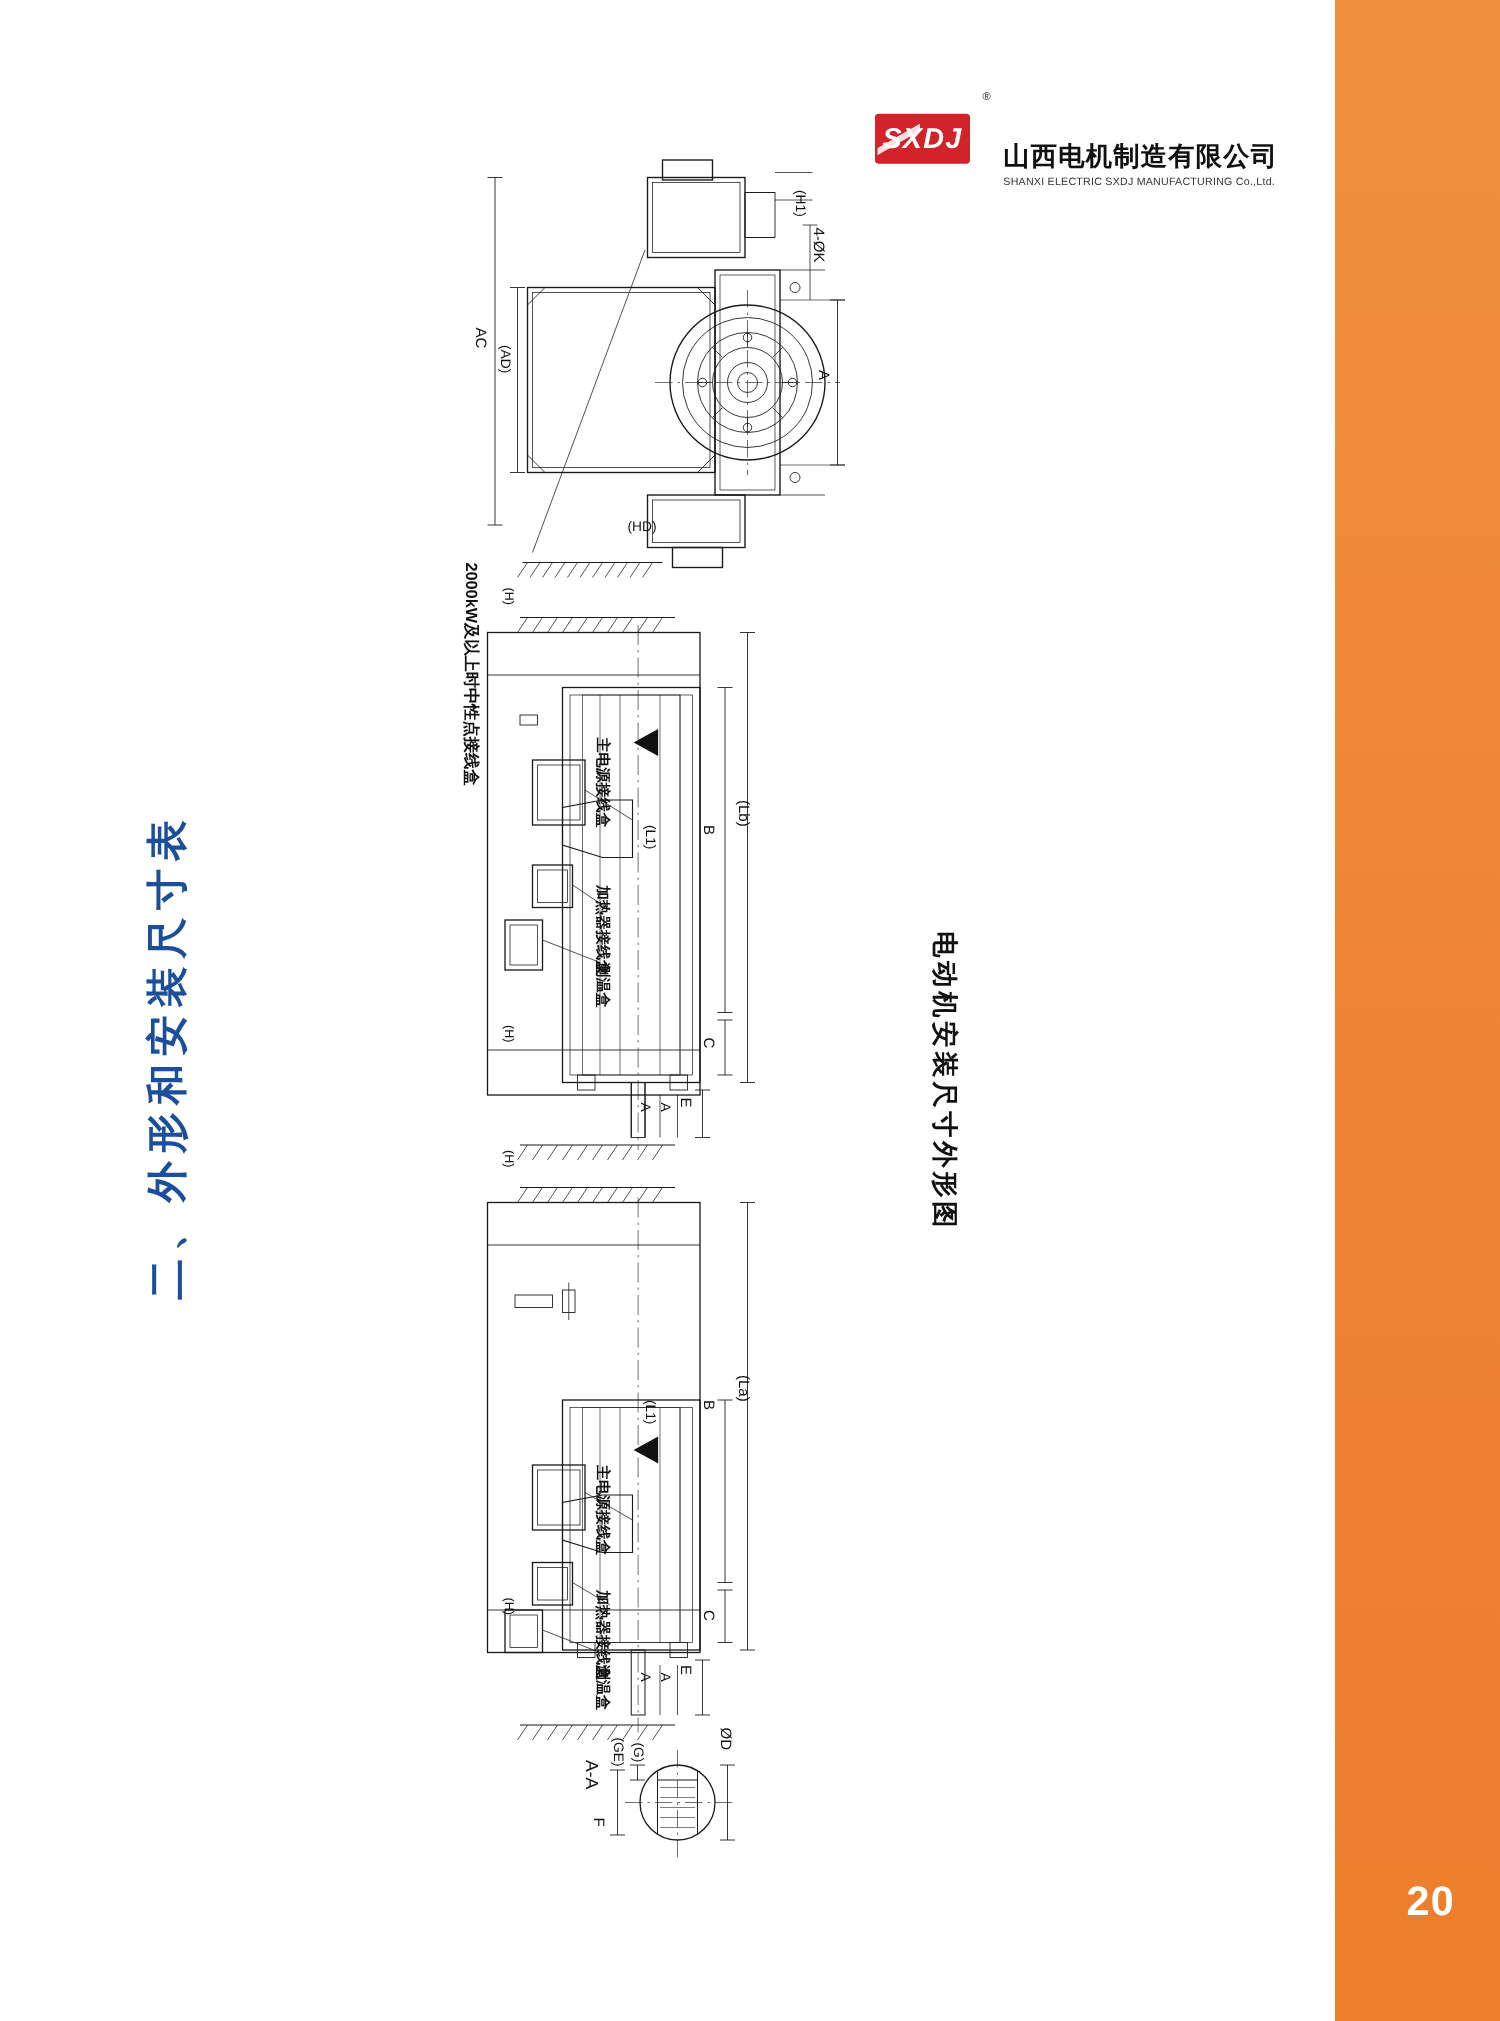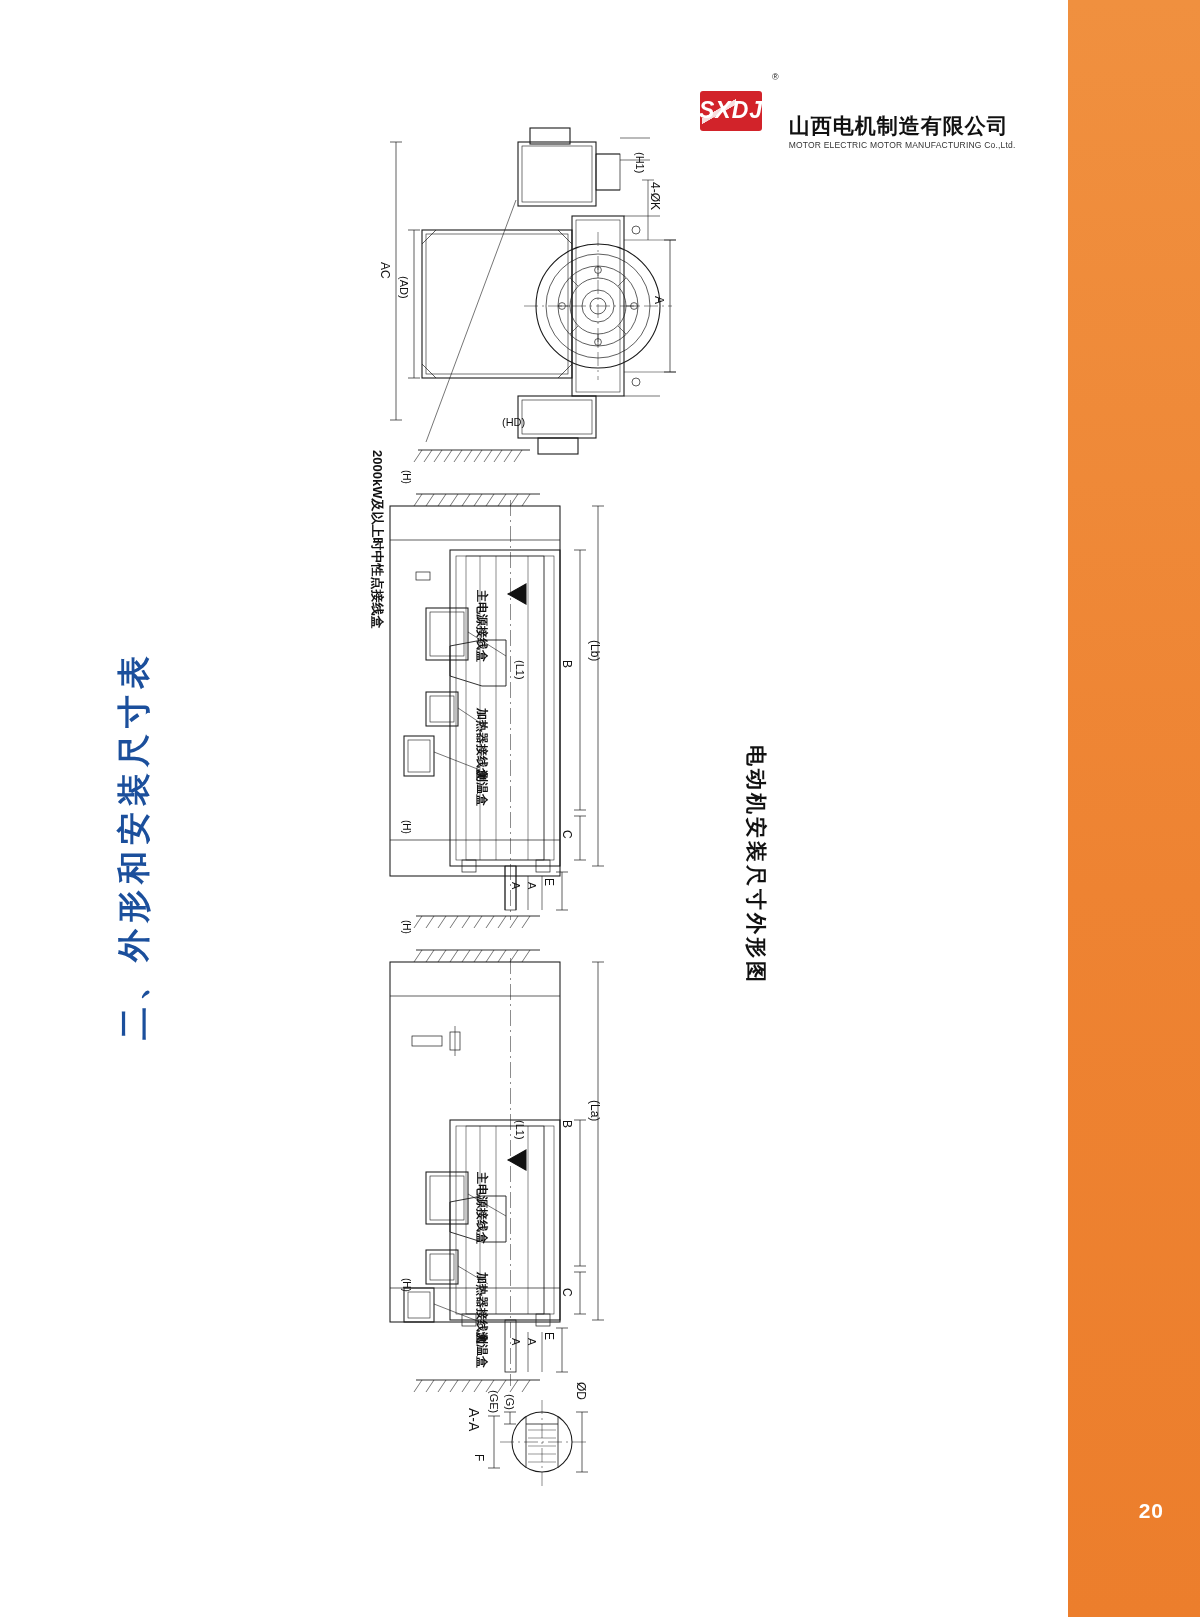--- a/index.html
+++ b/index.html
@@ -31,40 +31,40 @@
     position: absolute;
     right: 0;
     top: 0;
     width: 132px;
     height: 1617px;
     background: linear-gradient(to bottom, #f0903f 0%, #ee8332 55%, #ec7e2c 100%);
   }
   #page-number {
     position: absolute;
     right: 36px;
-    bottom: 94px;
+    bottom: 77px;
     color: #ffffff;
-    font-size: 21px;
+    font-size: 33px;
     font-weight: bold;
     letter-spacing: 1px;
     font-family: "Liberation Sans", sans-serif;
   }
 
   
   #logo-block {
     position: absolute;
     left: 700px;
     top: 70px;
     display: flex;
     align-items: center;
     gap: 10px;
   }
   #logo-mark {
     position: relative;
-    width: 62px;
+    width: 76px;
     height: 40px;
   }
   #logo-mark .bg {
     position: absolute;
     inset: 0;
     background: #d2232a;
     border-radius: 3px;
   }
   #logo-mark .txt {
     position: absolute;
@@ -175,21 +175,21 @@
 
   <div id="logo-block">
     <div id="logo-mark">
       <div class="bg"></div>
       <div class="swoosh"></div>
       <div class="txt">SXDJ</div>
     </div>
     <div id="logo-reg">®</div>
     <div id="logo-names">
       <div id="logo-cn">山西电机制造有限公司</div>
-      <div id="logo-en">MOTOR ELECTRIC MOTOR MANUFACTURING Co.,Ltd.</div>
+      <div id="logo-en">SHANXI ELECTRIC SXDJ MANUFACTURING Co.,Ltd.</div>
     </div>
   </div>
 
   <div id="section-heading">二、外形和安装尺寸表</div>
 
   <div id="figure-caption">电动机安装尺寸外形图</div>
 
   <div id="drawing">
     <svg width="470" height="1380" viewBox="0 0 470 1380" xmlns="http://www.w3.org/2000/svg" stroke="#1a1a1a" fill="none" stroke-width="1" shape-rendering="geometricPrecision">
 

